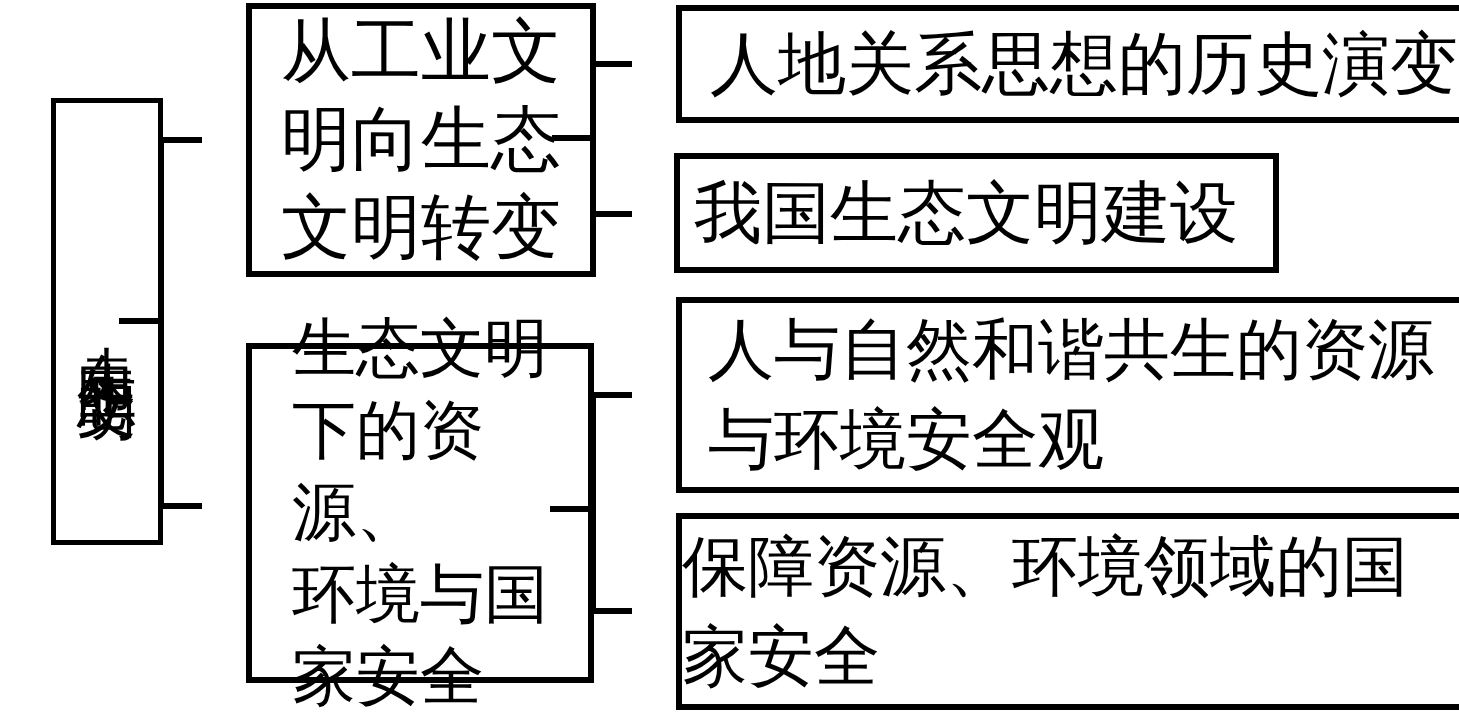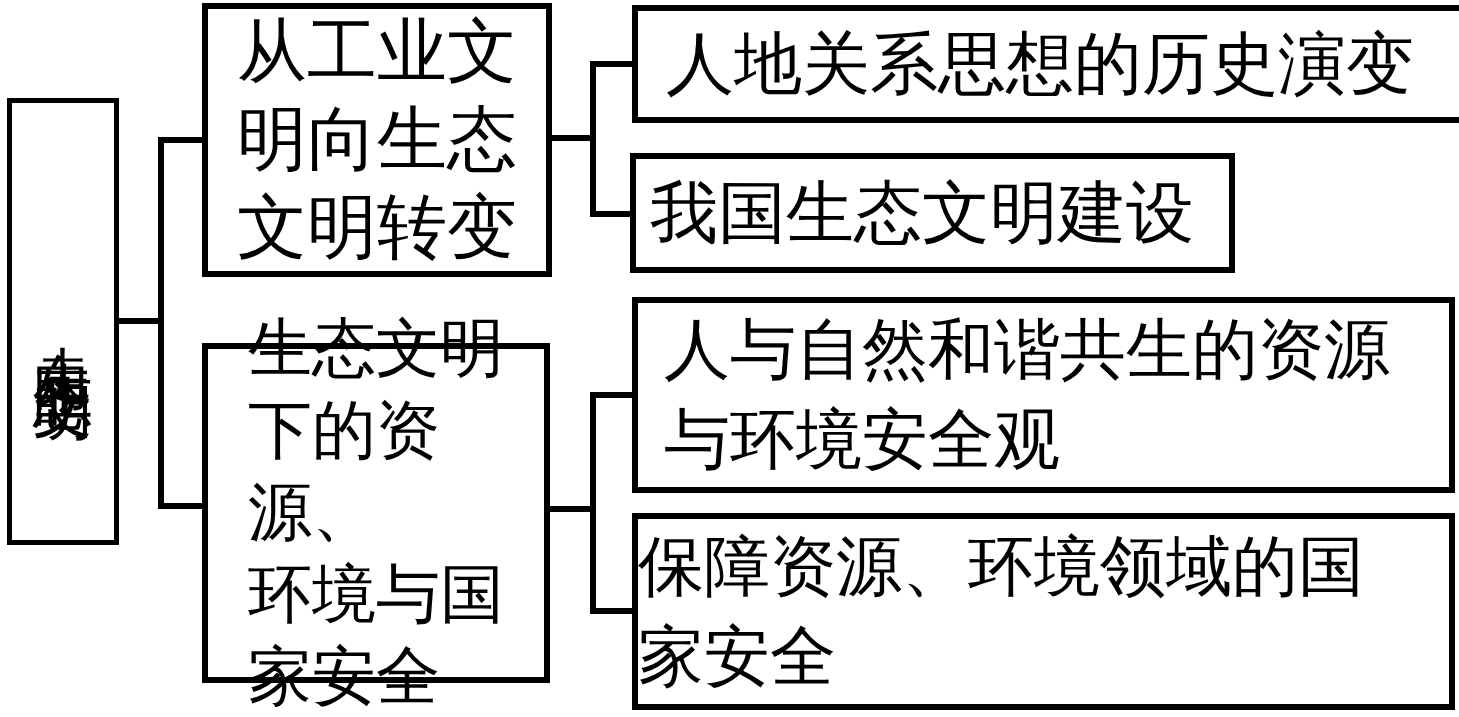--- a/index.html
+++ b/index.html
@@ -17,20 +17,21 @@
     overflow: hidden;
   }
   .node {
     position: absolute;
     box-sizing: border-box;
     border: 6px solid #000000;
     background: #ffffff;
     display: flex;
     align-items: center;
     justify-content: center;
+    margin-left: 44px;
   }
   .node .label {
     white-space: pre-line;
     color: #000000;
   }
   
   .n-root {
     left: 7px; top: 98px;
     width: 112px; height: 447px;
     border-width: 5px;

